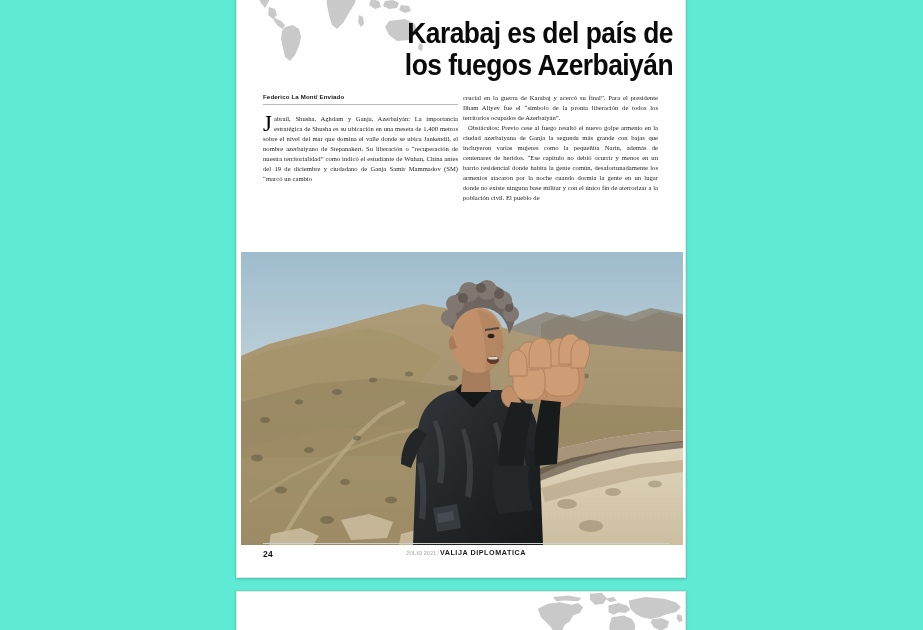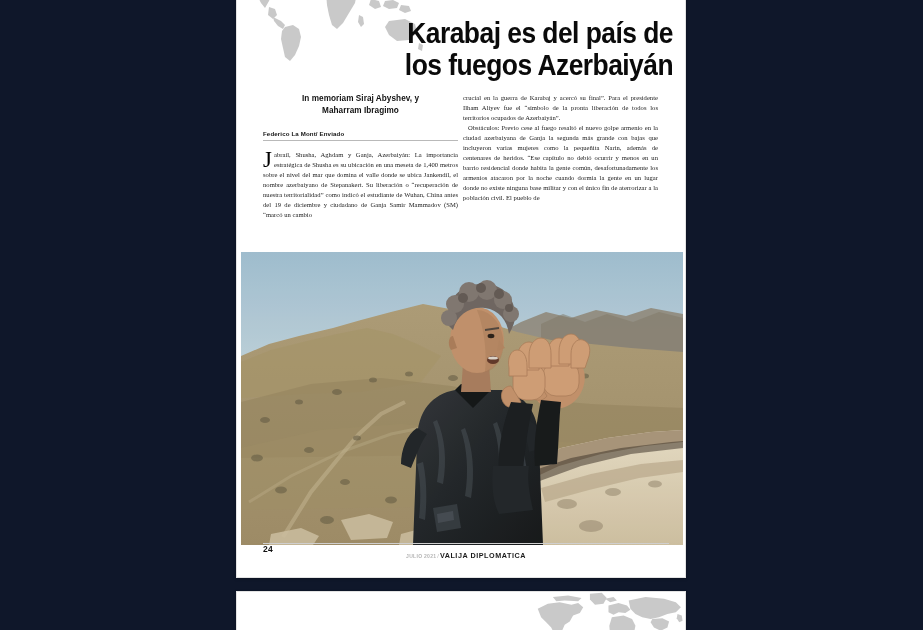--- a/index.html
+++ b/index.html
@@ -4,21 +4,21 @@
 <style>
   * { margin:0; padding:0; box-sizing:border-box; }
   html, body {
     width:923px; height:630px;
     background:#ffffff;
     font-family:"Liberation Sans", sans-serif;
     overflow:hidden;
   }
   #viewer {
     position:absolute; inset:0;
-    background:#0f172a;
+    background:#5eead4;
   }
 
   
   .page {
     position:absolute;
     background:#ffffff;
     border:1px solid #e3e3e3;
     box-shadow:0 1px 3px rgba(0,0,0,0.18), 0 0 0 1px rgba(0,0,0,0.02);
     overflow:hidden;
   }
@@ -112,21 +112,21 @@
     background:#b9ccd8;
   }
   #photo svg { display:block; width:100%; height:100%; }
 
   
   .footer {
     position:absolute;
     left:26px; right:16px; bottom:18px;
     height:16px;
     border-top:1px solid #cfcfcf;
-    display:flex; align-items:flex-start;
+    display:flex; align-items:flex-end;
   }
   .folio {
     font-size:8.5px; font-weight:700; color:#111;
     letter-spacing:0.2px;
     width:90px;
   }
   .footer-center {
     flex:1; text-align:center;
     white-space:nowrap;
   }
@@ -185,24 +185,20 @@
         </g>
       </svg>
     </div>
 
     <div class="headline">
       <span class="headline-line">Karabaj es del país de</span>
       <span class="headline-line">los fuegos Azerbaiyán</span>
     </div>
 
     <div class="col" id="col-left">
-      <div class="memoriam">
-        <div>In memoriam Siraj Abyshev, y</div>
-        <div>Maharram Ibragimo</div>
-      </div>
       <div class="byline">Federico La Mont/ Enviado</div>
       <div class="byline-rule"></div>
       <div class="body-text">
         <p class="first"><span class="dropcap">J</span><span>abrail, Shusha, Aghdam y Ganja, Azerbaiyán: La importancia estratégica de Shusha es su ubicación en una meseta de 1,400 metros sobre el nivel del mar que domina el valle donde se ubica Jankendil, el nombre azerbaiyano de Stepanakert. Su liberación o “recuperación de nuestra territorialidad” como indicó el estudiante de Wuhan, China antes del 19 de diciembre y ciudadano de Ganja  Samir Mammadov (SM)  “marcó un cambio</span></p>
       </div>
     </div>
 
     <div class="col" id="col-right">
       <div class="body-text">
         <p class="first">crucial en la guerra de Karabaj y acercó su final”. Para el presidente Ilham Aliyev fue el “símbolo de la pronta liberación de todos los territorios ocupados de Azerbaiyán”.</p>

